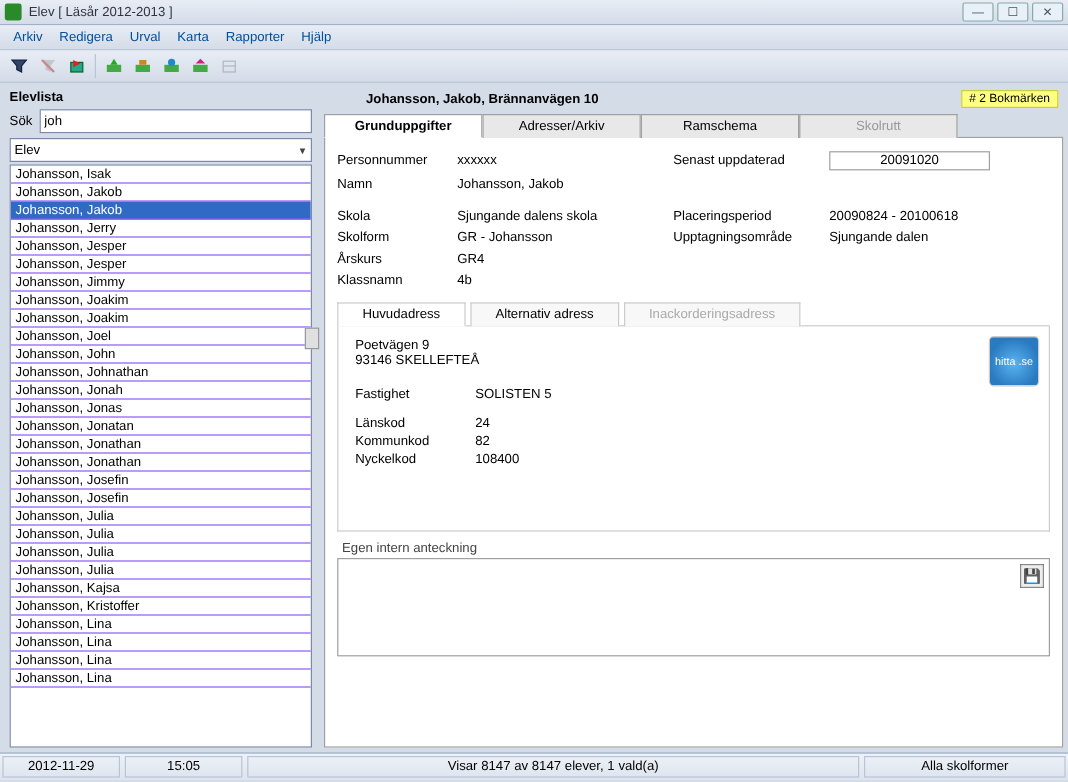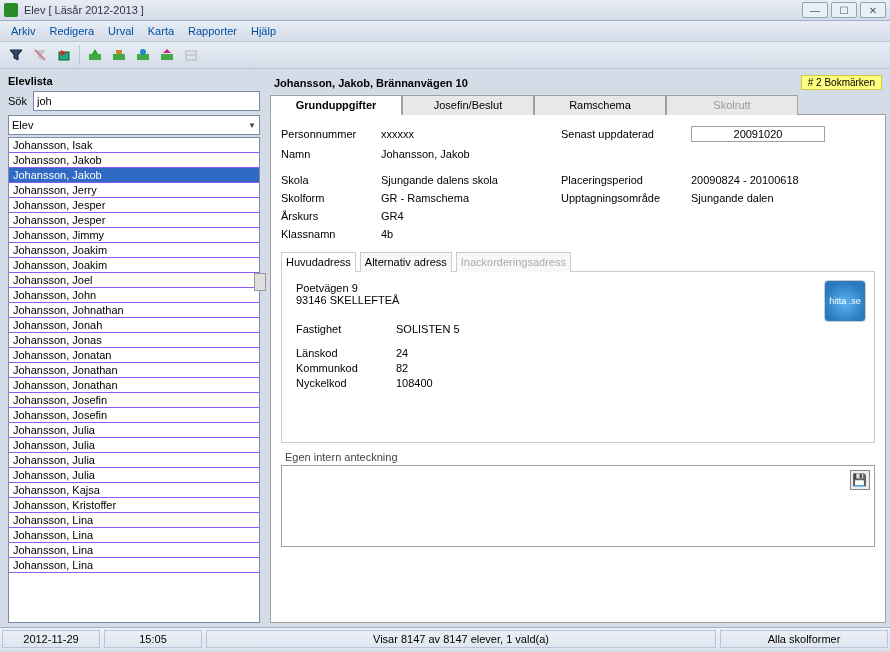--- a/index.html
+++ b/index.html
@@ -18,35 +18,35 @@
 .panelheading { font-weight:bold; padding:2px 0 4px 4px; }
 .searchrow { display:flex; align-items:center; padding:0 4px 4px 4px; gap:6px; }
 .searchrow input { flex:1; border:1px solid #7a8aa8; height:18px; padding:0 3px; font-size:11px; }
 .listdrop { margin:0 4px 2px 4px; border:1px solid #7a8aa8; background:#fff; height:18px; display:flex; align-items:center; padding:0 3px; justify-content:space-between; cursor:pointer; }
 .listdrop .chev { font-size:8px; color:#444; }
 .listbox { flex:1; margin:0 4px; border:1px solid #7a8aa8; background:#fff; overflow-y:auto; }
 .listbox .row { padding:1px 4px; border-bottom:1px solid #8b5cf6; cursor:pointer; white-space:nowrap; }
 .listbox .row.selected { background:#316ac5; color:#fff; }
 .rightpanel { flex:1; display:flex; flex-direction:column; }
 .rhead { display:flex; align-items:center; padding:2px 4px; }
-.rhead .name { font-weight:bold; flex:1; }
+.rhead .name { font-weight:bold; flex:1;margin-left:31px; }
 .rhead .bookmark { background:#ffff80; border:1px solid #cccc40; padding:1px 6px; font-size:10px; }
 .tabs { display:flex; margin-top:2px; }
 .tab { border:1px solid #a0a0a0; border-bottom:none; background:#e8e8e8; padding:3px 10px; margin-right:0; cursor:pointer; position:relative; top:1px; min-width:110px; text-align:center; }
 .tab.active { background:#fff; font-weight:bold; z-index:2; border-bottom:1px solid #fff; }
 .tab.dis { color:#999; }
 .tabbody { flex:1; border:1px solid #a0a0a0; background:#fff; padding:8px 10px; display:flex; flex-direction:column; }
 .fieldrow { display:flex; align-items:center; margin:3px 0; }
 .fieldrow .lbl { width:100px; }
 .fieldrow .val { width:180px; }
 .fieldrow .lbl2 { width:130px; }
 .fieldrow .val2 { width:150px; }
 .boxval { border:1px solid #a0a0a0; padding:1px 6px; text-align:center; min-width:120px; display:inline-block; }
 .subtabs { display:flex; margin-top:8px; border-bottom:1px solid #ccc; }
-.subtab { padding:3px 4px; border:1px solid #ccc; border-bottom:none; margin-right:4px; background:#f8f8f8; cursor:pointer; position:relative; top:1px; }
+.subtab { padding:3px 20px; border:1px solid #ccc; border-bottom:none; margin-right:4px; background:#f8f8f8; cursor:pointer; position:relative; top:1px; }
 .subtab.active { background:#fff; border-bottom:1px solid #fff; }
 .subtab.dis { color:#aaa; cursor:default; }
 .addrbox { border:1px solid #ccc; border-top:none; padding:10px 14px; position:relative; min-height:150px; }
 .hitta { position:absolute; right:8px; top:8px; width:40px; height:40px; border:1px solid #ccc; background:radial-gradient(circle at 50% 55%, #5ab4f0 0%, #2a7ac0 70%); border-radius:4px; display:flex; align-items:center; justify-content:center; color:#fff; font-size:9px; font-family:Arial; cursor:pointer; }
 .notegroup { margin-top:8px; }
 .notegroup .glabel { padding:0 4px; font-size:11px; color:#444; }
 .notebox { border:1px solid #a0a0a0; height:72px; background:#fff; margin-top:2px; position:relative; padding:4px; }
 .savebtn { position:absolute; right:4px; top:4px; width:18px; height:18px; border:1px solid #888; background:#eee; display:flex; align-items:center; justify-content:center; cursor:pointer; font-size:12px; }
 .statusbar { height:22px; border-top:1px solid #a0b0c8; display:flex; background:linear-gradient(#eef2f8,#dde4ee); }
 .statusbar .cell { border:1px solid #b8c4d8; margin:2px; padding:2px 8px; display:flex; align-items:center; justify-content:center; }
@@ -179,21 +179,21 @@
     </div>
   </div>
 
   <div class="rightpanel">
     <div class="rhead">
       <div class="name">Johansson, Jakob, Brännanvägen 10</div>
       <div class="bookmark"># 2 Bokmärken</div>
     </div>
     <div class="tabs">
       <div class="tab active">Grunduppgifter</div>
-      <div class="tab">Josefin/Beslut</div>
+      <div class="tab">Adresser/Arkiv</div>
       <div class="tab">Ramschema</div>
       <div class="tab dis">Skolrutt</div>
     </div>
     <div class="tabbody">
       <div class="fieldrow">
         <div class="lbl">Personnummer</div>
         <div class="val">xxxxxx</div>
         <div class="lbl2">Senast uppdaterad</div>
         <div class="val2"><span class="boxval">20091020</span></div>
       </div>
@@ -203,21 +203,21 @@
       </div>
       <div style="height:8px"></div>
       <div class="fieldrow">
         <div class="lbl">Skola</div>
         <div class="val">Sjungande dalens skola</div>
         <div class="lbl2">Placeringsperiod</div>
         <div class="val2">20090824 - 20100618</div>
       </div>
       <div class="fieldrow">
         <div class="lbl">Skolform</div>
-        <div class="val">GR - Ramschema</div>
+        <div class="val">GR - Johansson</div>
         <div class="lbl2">Upptagningsområde</div>
         <div class="val2">Sjungande dalen</div>
       </div>
       <div class="fieldrow">
         <div class="lbl">Årskurs</div>
         <div class="val">GR4</div>
       </div>
       <div class="fieldrow">
         <div class="lbl">Klassnamn</div>
         <div class="val">4b</div>

